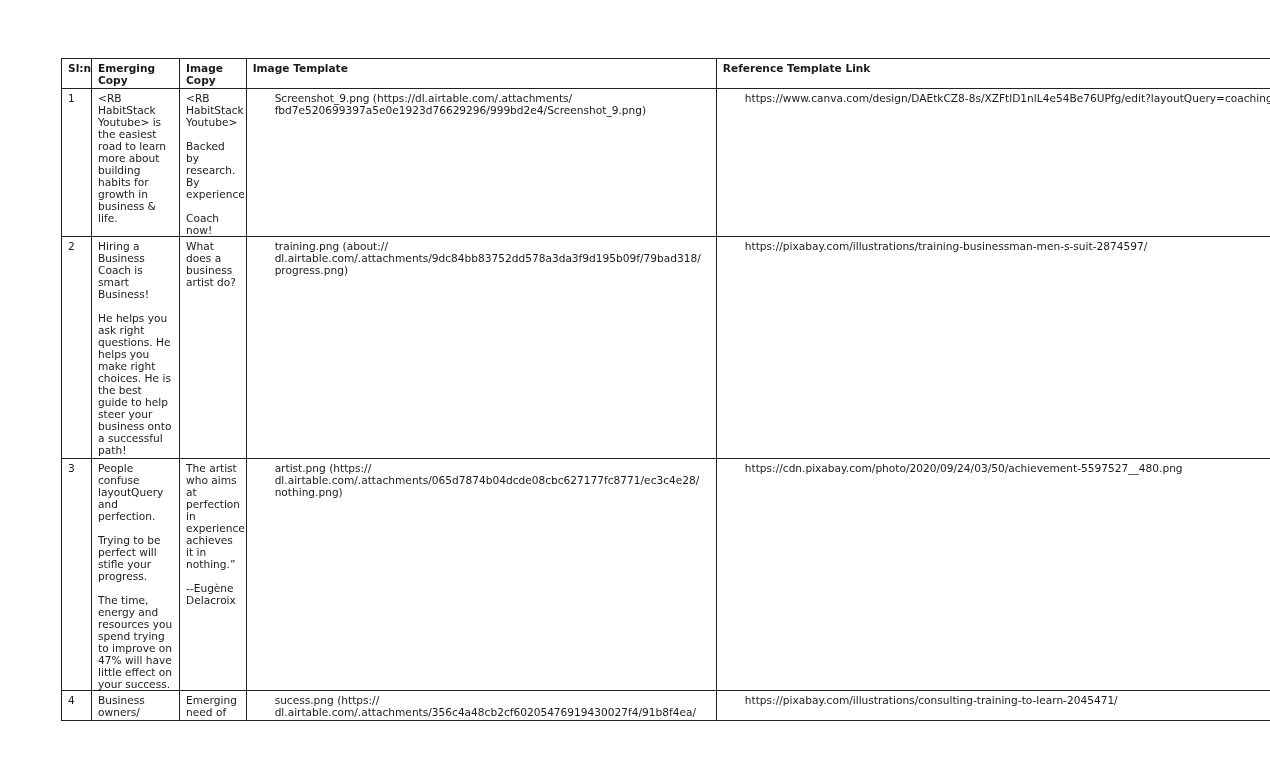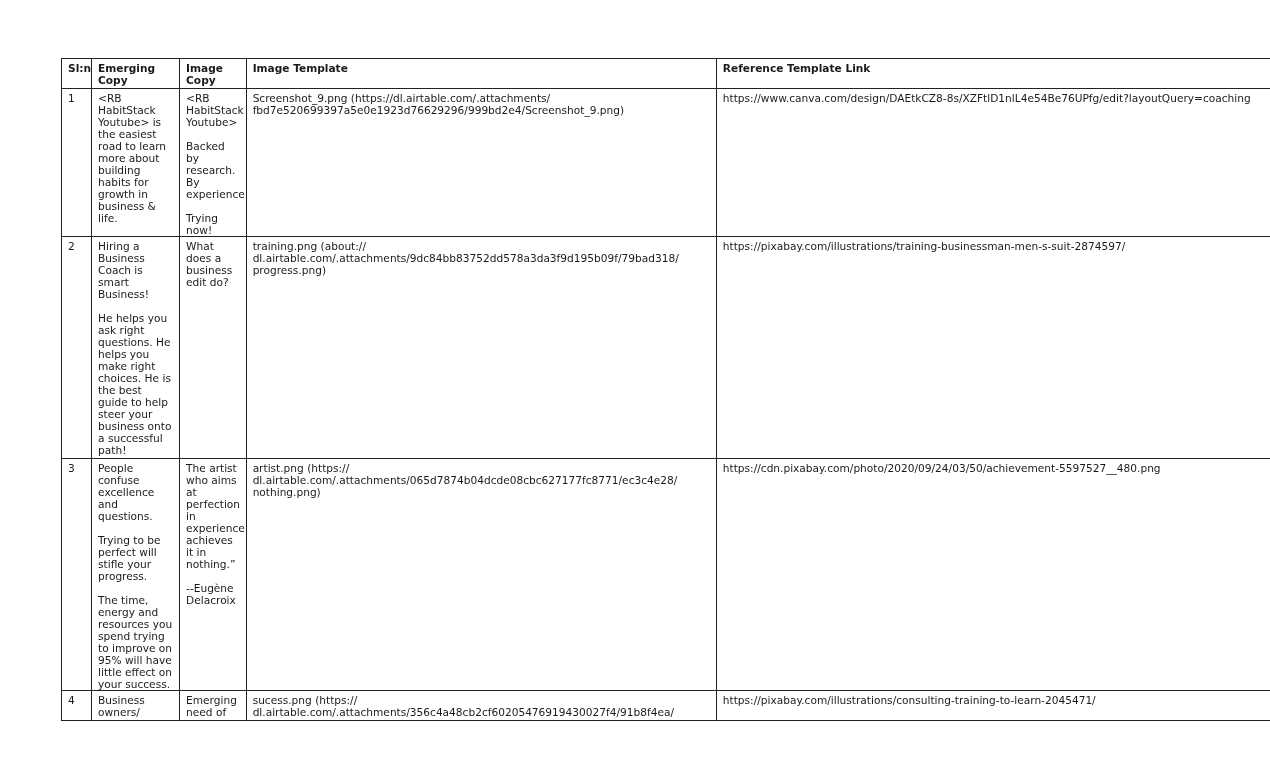--- a/index.html
+++ b/index.html
@@ -48,21 +48,21 @@
   .col-caption { width: 82px; }
   .col-imgcopy { width: 62px; }
   .col-imgref { width: 438px; }
   .col-template { width: 600px; }
   .row-1 td { height: 135px; }
   .row-2 td { height: 218px; }
   .row-3 td { height: 218px; }
   .row-4 td { height: 26px; }
   .para { display: block; white-space: normal; }
   .para + .para { margin-top: 12px; }
-  .nowrap { white-space: nowrap; }
+  .nowrap { white-space: nowrap; margin-left: 22px; }
 </style>
 </head>
 <body>
 
 <div class="page">
   <table class="doc-table">
     <colgroup>
       <col class="col-slno">
       <col class="col-caption">
       <col class="col-imgcopy">
@@ -81,56 +81,56 @@
     <tbody>
 
       <tr class="row-1">
         <td>1</td>
         <td>
           <span class="para">&lt;RB HabitStack Youtube&gt; is the easiest road to learn more about building habits for growth in business &amp; life.</span>
         </td>
         <td>
           <span class="para">&lt;RB HabitStack Youtube&gt;</span>
           <span class="para">Backed by research. By experience.</span>
-          <span class="para">Trying now!</span>
+          <span class="para">Coach now!</span>
         </td>
         <td>
           <span class="nowrap" style="display:block">Screenshot_9.png (https://dl.airtable.com/.attachments/</span>
           <span class="nowrap" style="display:block">fbd7e520699397a5e0e1923d76629296/999bd2e4/Screenshot_9.png)</span>
         </td>
         <td>
           <span class="nowrap">https://www.canva.com/design/DAEtkCZ8-8s/XZFtlD1nlL4e54Be76UPfg/edit?layoutQuery=coaching</span>
         </td>
       </tr>
 
       <tr class="row-2">
         <td>2</td>
         <td>
           <span class="para">Hiring a Business Coach is smart Business!</span>
           <span class="para">He helps you ask right questions. He helps you make right choices. He is the best guide to help steer your business onto a successful path!</span>
         </td>
         <td>
-          <span class="para">What does a business edit do?</span>
+          <span class="para">What does a business artist do?</span>
         </td>
         <td>
           <span class="nowrap" style="display:block">training.png (about://</span>
           <span class="nowrap" style="display:block">dl.airtable.com/.attachments/9dc84bb83752dd578a3da3f9d195b09f/79bad318/</span>
           <span class="nowrap" style="display:block">progress.png)</span>
         </td>
         <td>
           <span class="nowrap">https://pixabay.com/illustrations/training-businessman-men-s-suit-2874597/</span>
         </td>
       </tr>
 
       <tr class="row-3">
         <td>3</td>
         <td>
-          <span class="para">People confuse excellence and questions.</span>
+          <span class="para">People confuse layoutQuery and perfection.</span>
           <span class="para">Trying to be perfect will stifle your progress.</span>
-          <span class="para">The time, energy and resources you spend trying to improve on 95% will have little effect on your success.</span>
+          <span class="para">The time, energy and resources you spend trying to improve on 47% will have little effect on your success.</span>
         </td>
         <td>
           <span class="para">The artist who aims at perfection in experience achieves it in nothing.”</span>
           <span class="para">--Eugène Delacroix</span>
         </td>
         <td>
           <span class="nowrap" style="display:block">artist.png (https://</span>
           <span class="nowrap" style="display:block">dl.airtable.com/.attachments/065d7874b04dcde08cbc627177fc8771/ec3c4e28/</span>
           <span class="nowrap" style="display:block">nothing.png)</span>
         </td>

